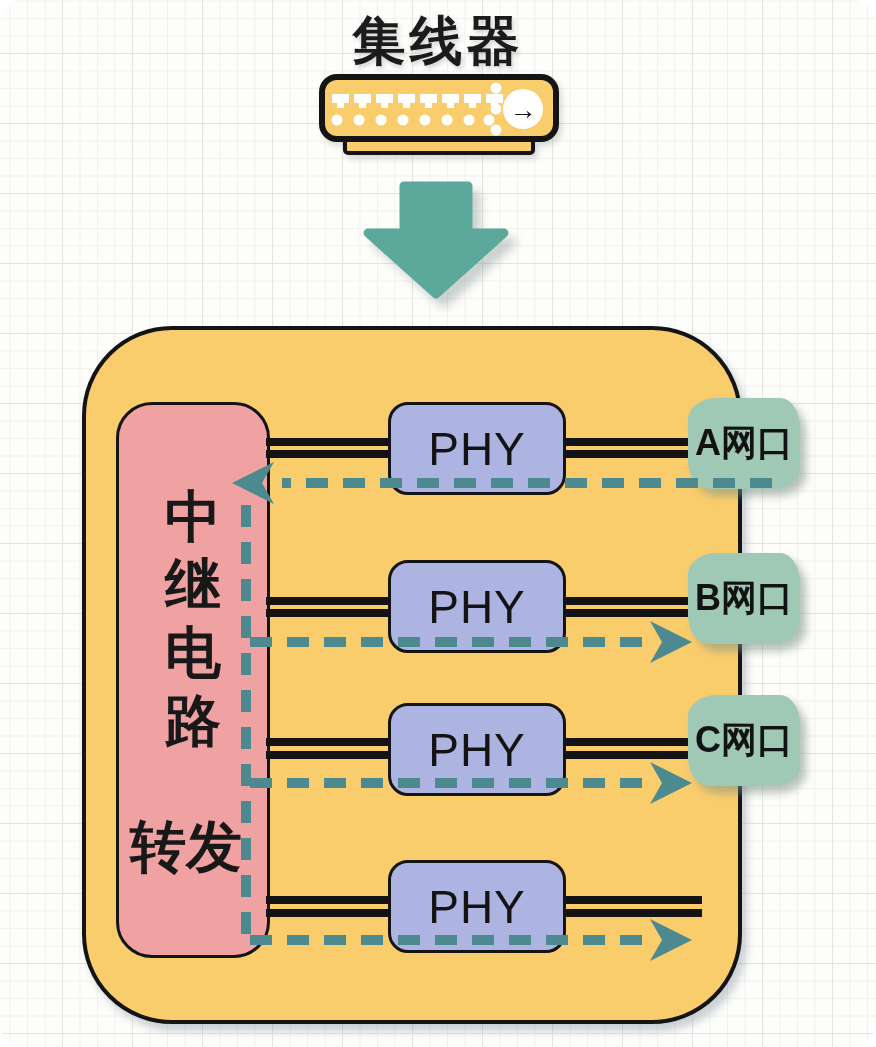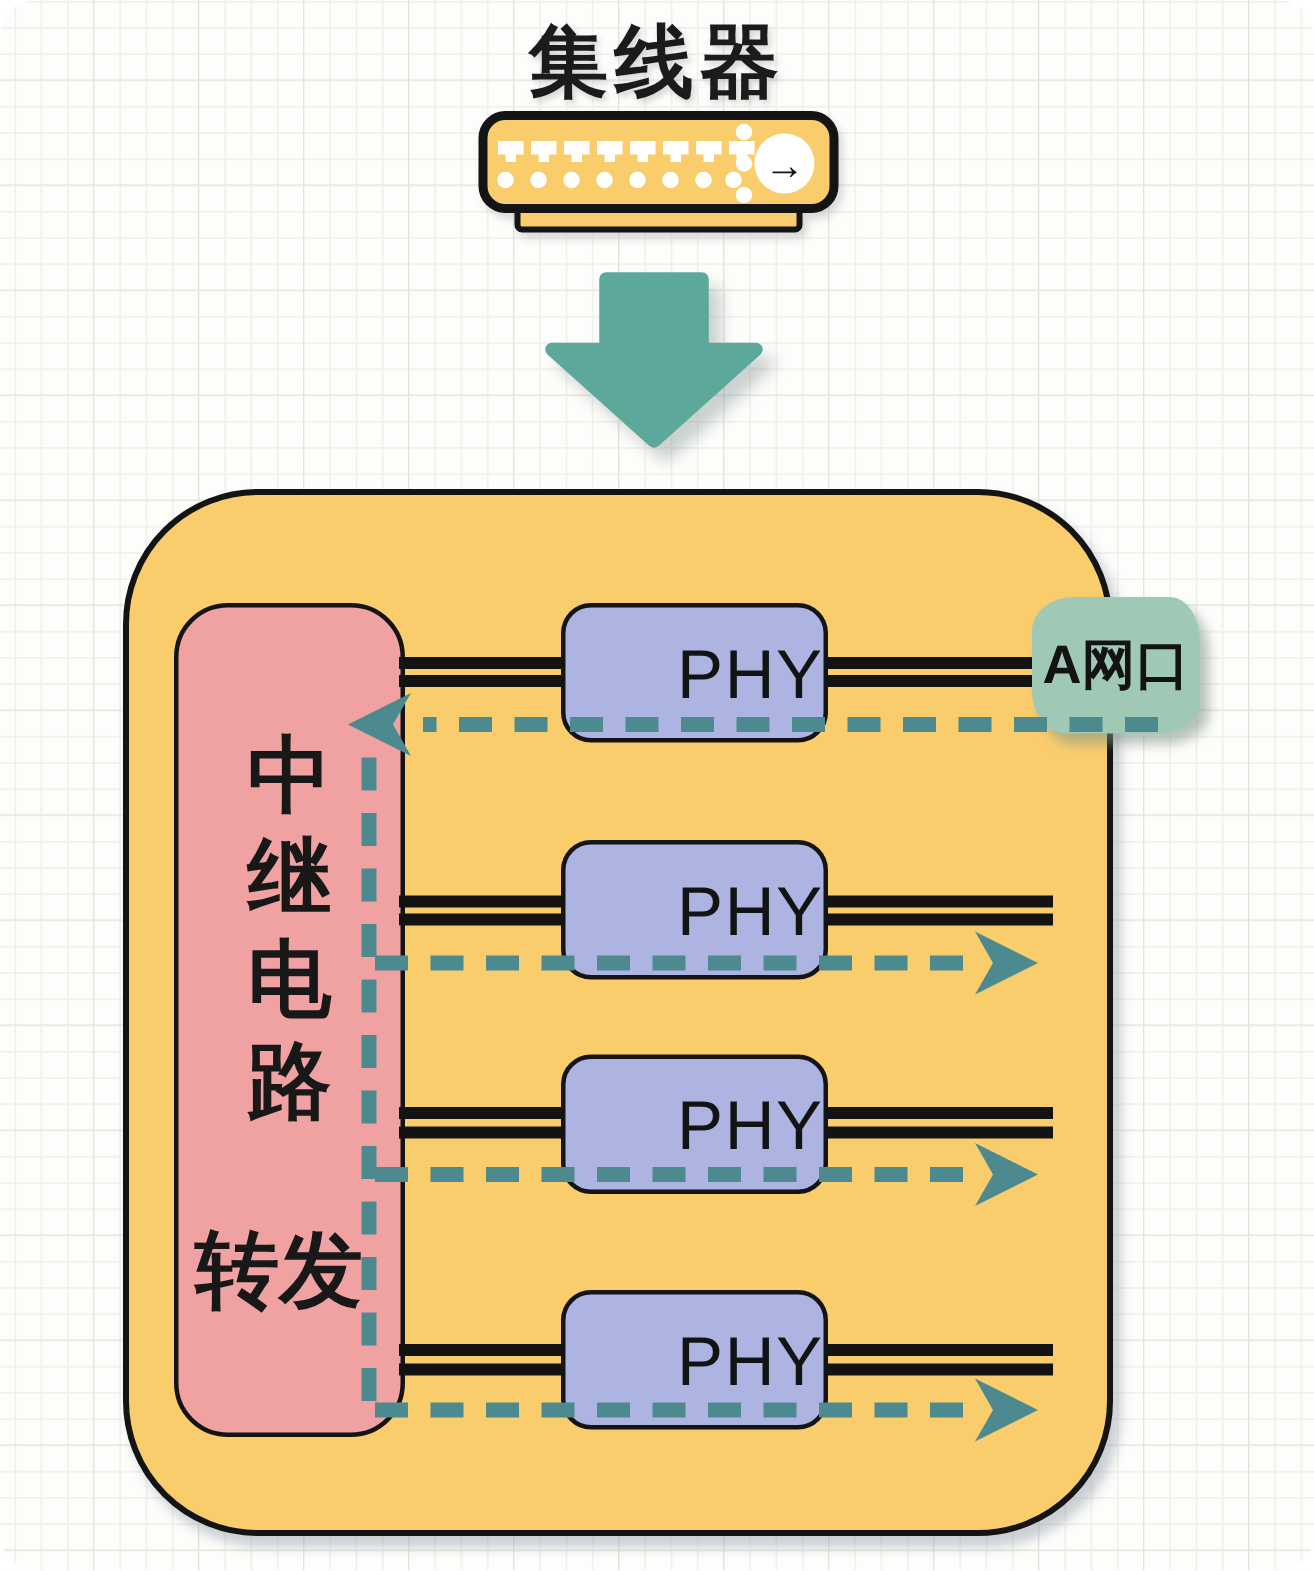--- a/index.html
+++ b/index.html
@@ -44,24 +44,24 @@
   .relay-char{
     left:116px; width:154px; height:68px; text-align:center;
     font-size:56px; line-height:62px; font-weight:700; color:#181818; z-index:3;
   }
   .relay-forward{
     left:104px; top:817px; width:164px; height:60px; text-align:center;
     font-size:56px; line-height:60px; font-weight:700; color:#181818; z-index:3;
   }
   .wires{left:0; top:0; z-index:3; pointer-events:none;}
   .phy{
-    left:374px; width:178px; height:93px;
+    left:388px; width:178px; height:93px;
     background:#aeb4e2; border:3px solid #141414; border-radius:20px;
     box-sizing:border-box; z-index:4;
-    display:flex; align-items:center; justify-content:flex-end;
+    display:flex; align-items:center; justify-content:center;
   }
   .phy-label{font-size:46px; font-weight:500; letter-spacing:1px; color:#131313;}
   .sticker{
     left:688px; width:112px; height:91px;
     background:#9fc8b5;
     border-radius:28px 20px 30px 22px / 22px 30px 20px 28px;
     z-index:5; display:flex; align-items:center; justify-content:center;
     filter:drop-shadow(6px 7px 4px rgba(125,145,135,.55));
   }
   .sticker-label{font-size:36px; font-weight:600; color:#131313; white-space:nowrap;}
@@ -137,20 +137,26 @@
   <div class="abs phy" style="top:703px">
     <span class="phy-label">PHY</span>
   </div>
   <div class="abs phy" style="top:860px">
     <span class="phy-label">PHY</span>
   </div>
 
   <div class="abs sticker" style="top:398px">
     <span class="sticker-label">A网口</span>
   </div>
+  <div class="abs sticker" style="top:553px">
+    <span class="sticker-label">B网口</span>
+  </div>
+  <div class="abs sticker" style="top:695px">
+    <span class="sticker-label">C网口</span>
+  </div>
 
   <svg class="abs signals" width="876" height="1047" viewBox="0 0 876 1047">
     <g stroke="#4d8a90" stroke-width="10" stroke-dasharray="22 15" fill="none">
       <path d="M772 483 H 282"></path>
       <path d="M246 505 V 940"></path>
       <path d="M250 642 H 650"></path>
       <path d="M250 783 H 650"></path>
       <path d="M250 940 H 650"></path>
     </g>
     <g fill="#4d8a90">

